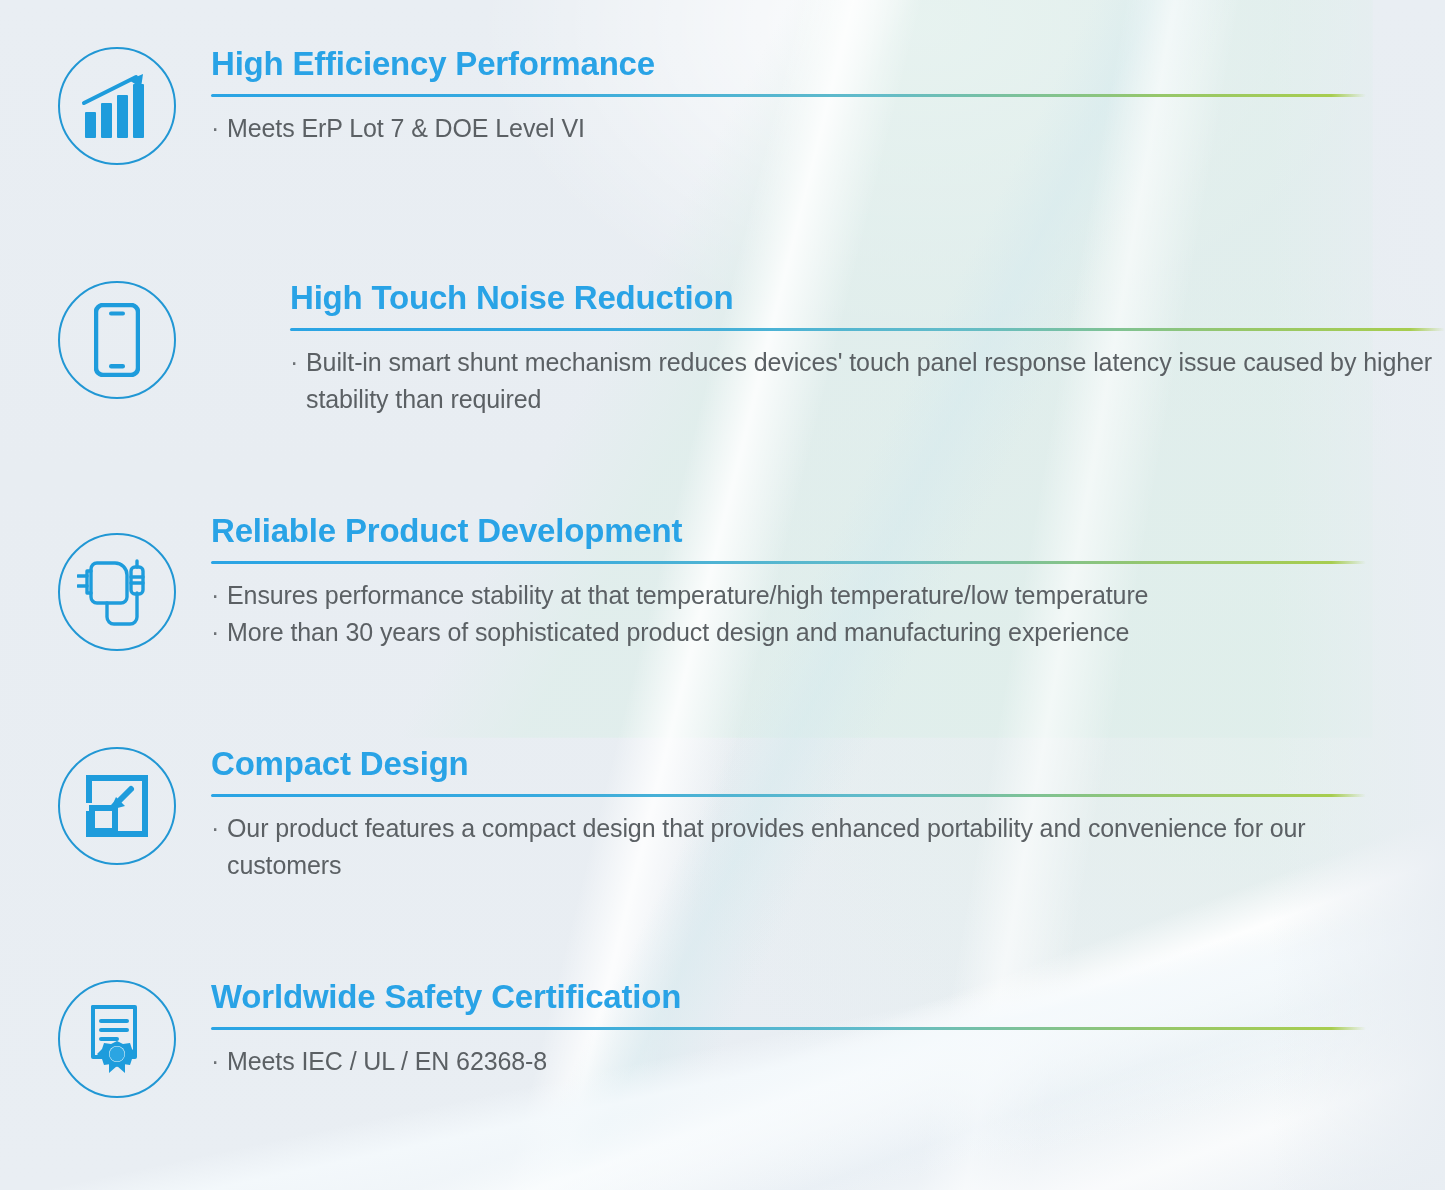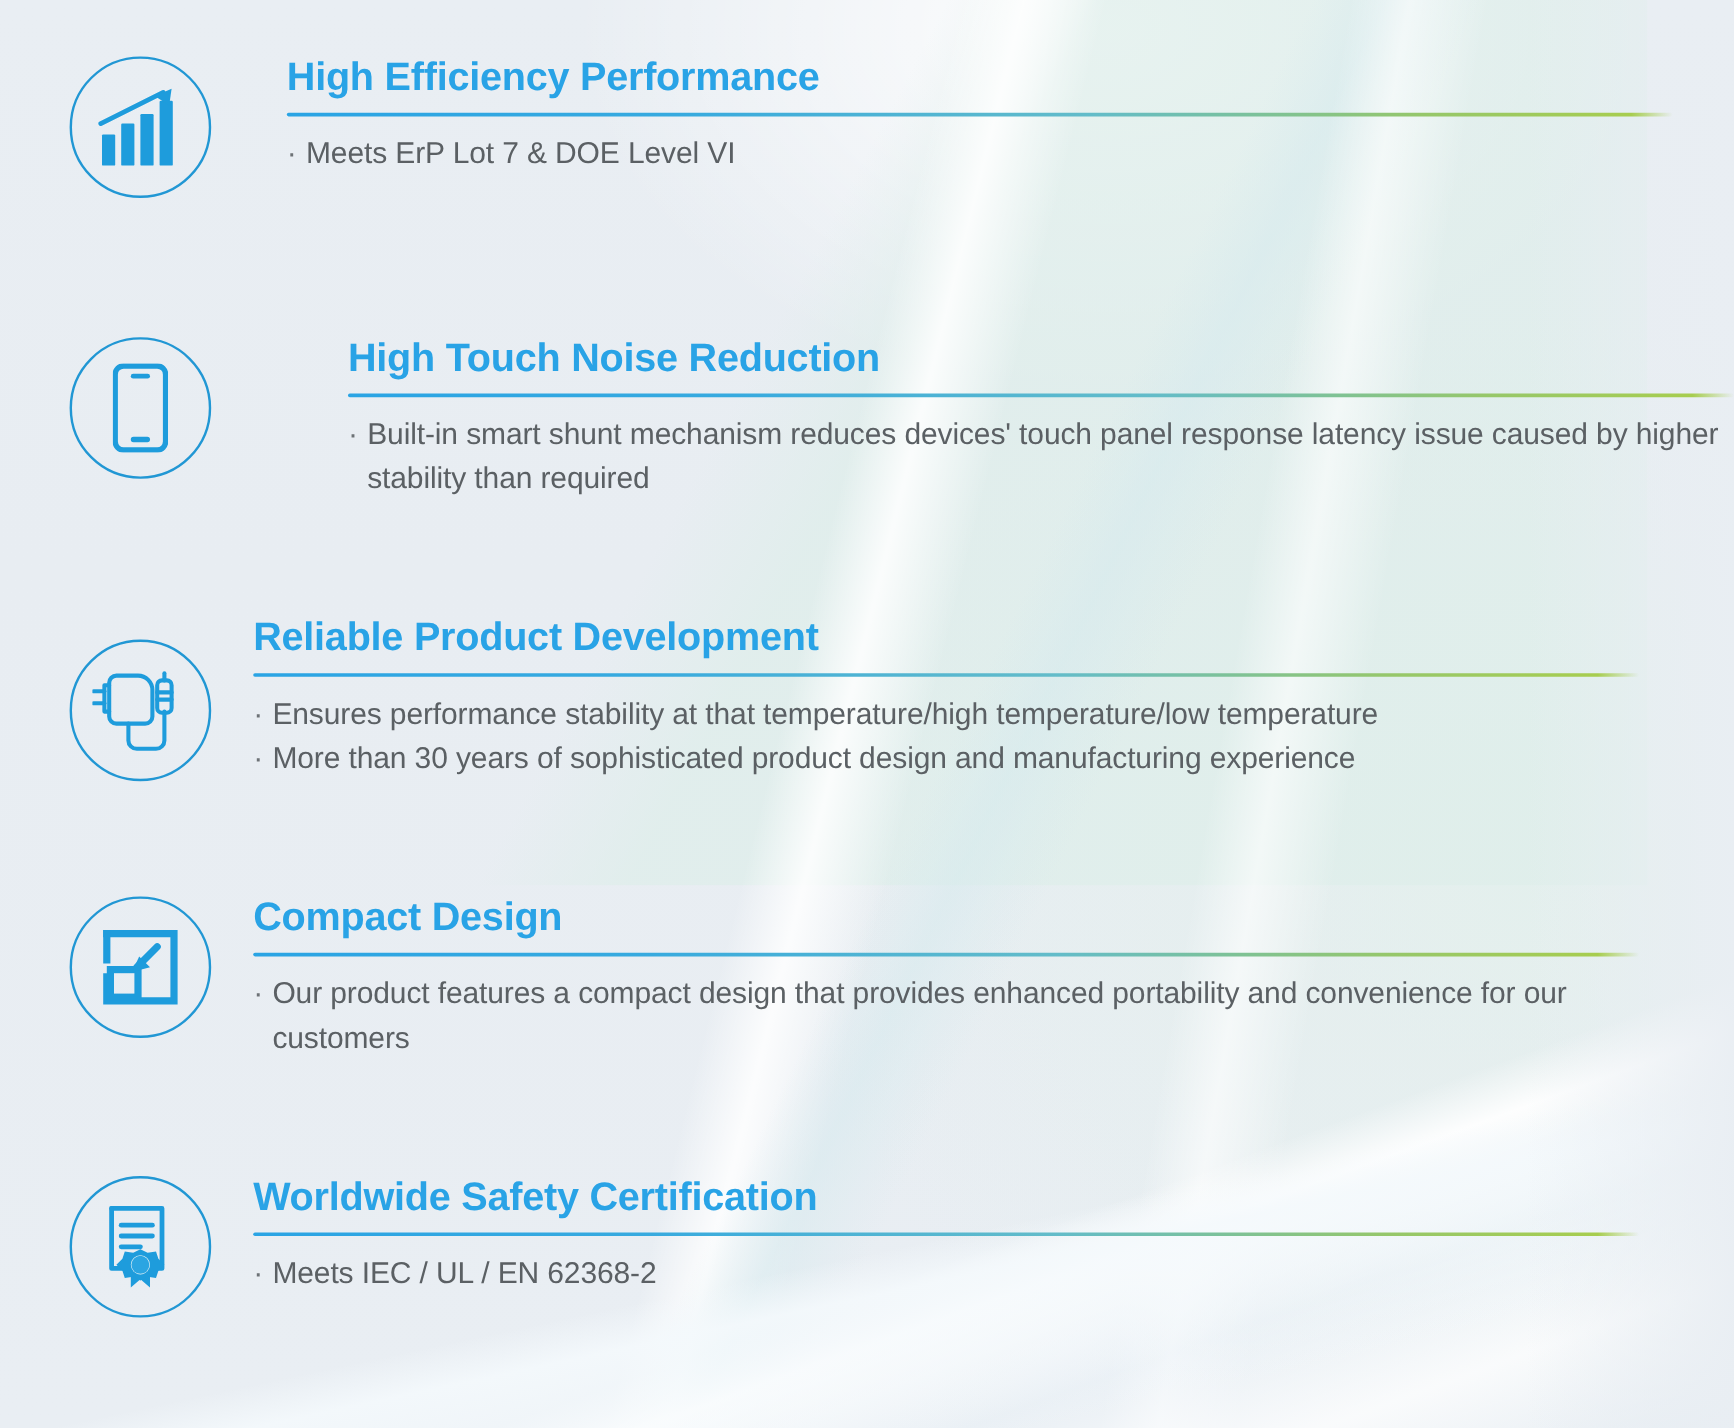--- a/index.html
+++ b/index.html
@@ -122,21 +122,21 @@
 <div class="bg-layer" id="bg-green"></div>
 <div class="bg-layer" id="bg-streak1"></div>
 <div class="bg-layer" id="bg-streak2"></div>
 <div class="bg-layer" id="bg-streak3"></div>
 <div class="bg-layer" id="bg-bottom"></div>
 <div class="bg-layer" id="bg-bottom2"></div>
 <div class="bg-layer" id="bg-rightfade"></div>
 
 <div id="features">
 
-  <div class="feature" style="top:47px;gap:28px;">
+  <div class="feature" style="top:47px;">
     <div class="icon-wrap">
       <div class="icon-circle">
         <svg width="72" height="68" viewBox="0 0 72 68">
           <g fill="#1e9cdc">
             <rect x="4" y="40" width="11" height="26" rx="1"></rect>
             <rect x="20" y="31" width="11" height="35" rx="1"></rect>
             <rect x="36" y="23" width="11" height="43" rx="1"></rect>
             <rect x="52" y="12" width="11" height="54" rx="1"></rect>
           </g>
           <g stroke="#1e9cdc" stroke-width="4" fill="none" stroke-linecap="round">
@@ -273,19 +273,19 @@
           <circle cx="34" cy="51" r="7.5" fill="#2ba5e2"></circle>
         </svg>
       </div>
     </div>
     <div class="feature-body">
       <div class="feature-title">Worldwide Safety Certification</div>
       <div class="rule"></div>
       <div class="bullets">
         <div class="bullet">
           <span class="dot">·</span>
-          <span class="btxt">Meets IEC / UL / EN 62368-2</span>
+          <span class="btxt">Meets IEC / UL / EN 62368-8</span>
         </div>
       </div>
     </div>
   </div>
 
 </div>
 
 </body></html>

